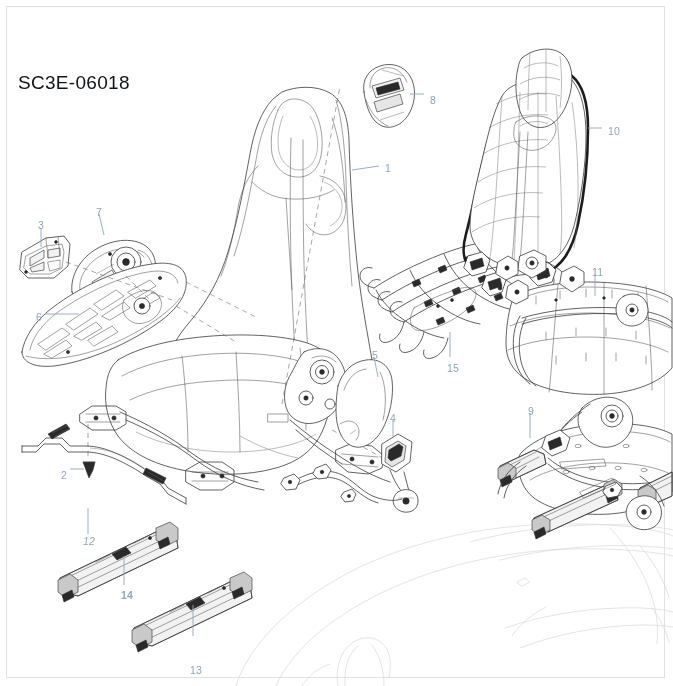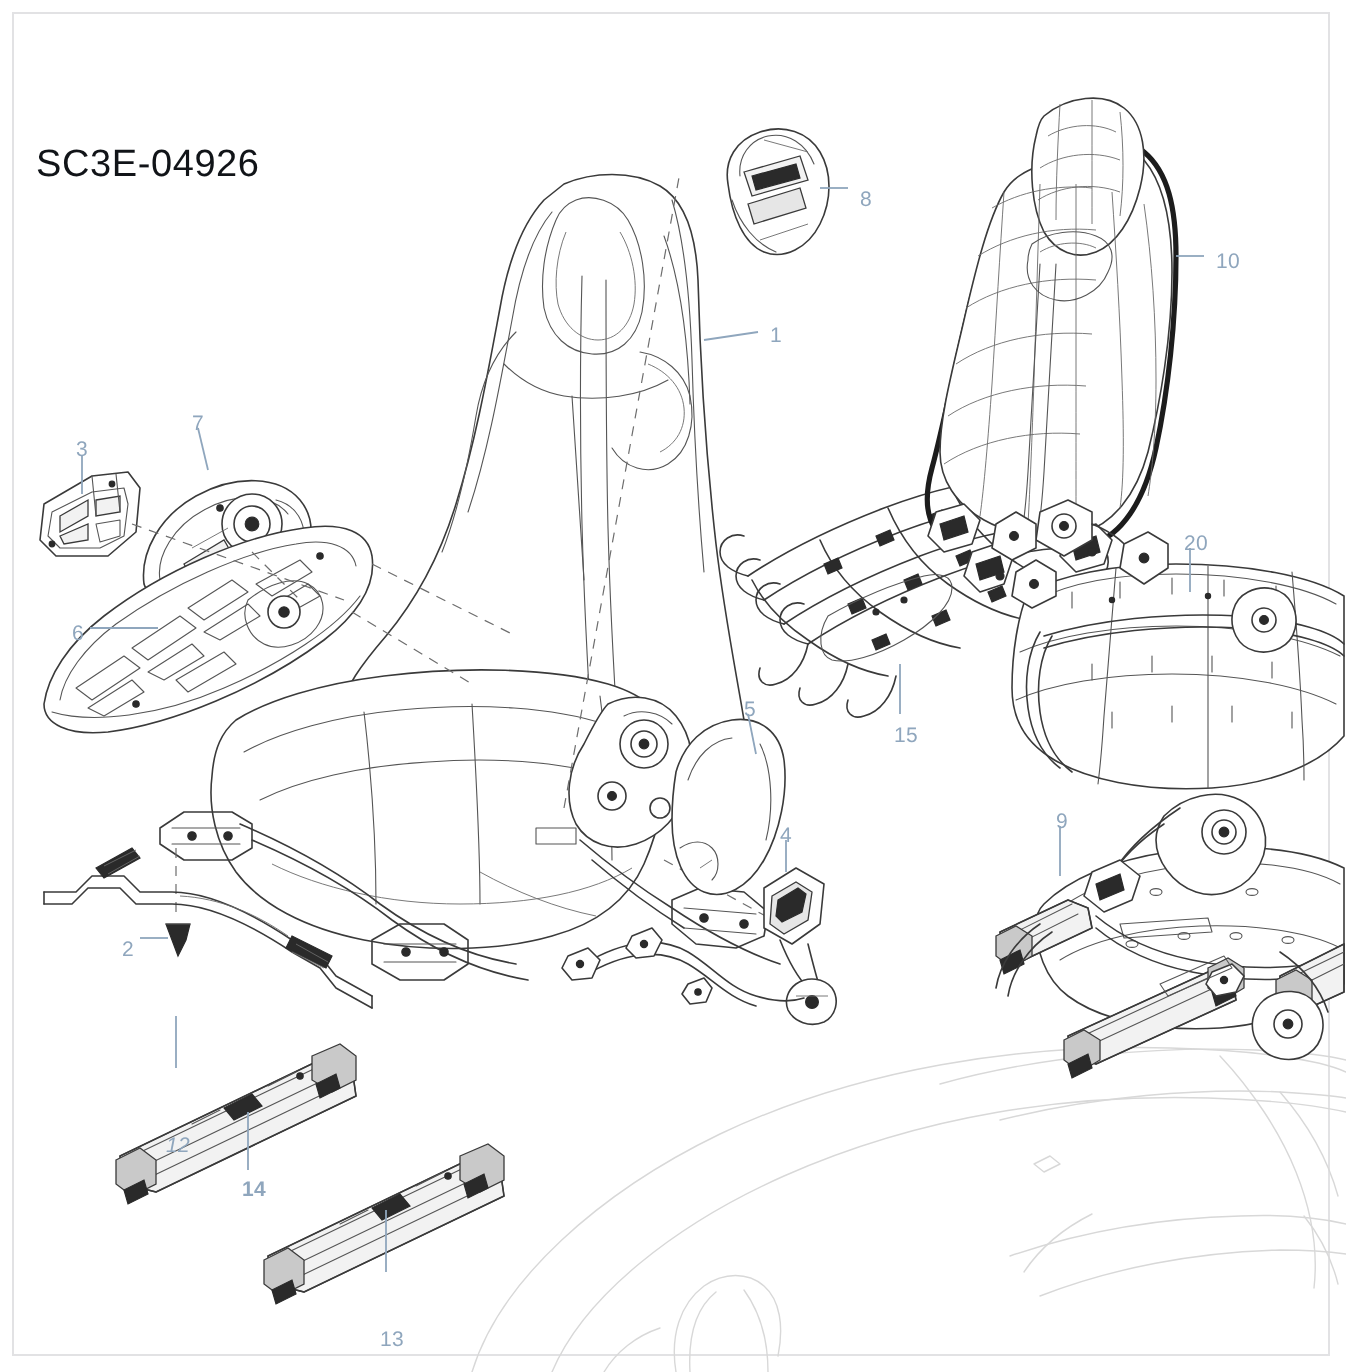--- a/index.html
+++ b/index.html
@@ -46,21 +46,21 @@
     white-space:nowrap;
   }
 </style>
 </head>
 <body>
 
 <div id="page">
 
   <div id="frame-border"></div>
 
-  <div id="diagram-title">SC3E-04926</div>
+  <div id="diagram-title">SC3E-06018</div>
 
   <svg id="art" viewBox="0 0 673 686">
     <defs>
       <style>
         .ln   { fill:none; stroke:#3a3a3a; stroke-width:0.8; stroke-linejoin:round; stroke-linecap:round; }
         .lnf  { fill:#ffffff; stroke:#3a3a3a; stroke-width:0.8; stroke-linejoin:round; stroke-linecap:round; }
         .thin { fill:none; stroke:#555; stroke-width:0.55; stroke-linejoin:round; stroke-linecap:round; }
         .hair { fill:none; stroke:#6a6a6a; stroke-width:0.45; }
         .ghost{ fill:none; stroke:#d8d8d8; stroke-width:0.7; stroke-linejoin:round; stroke-linecap:round; }
         .dk   { fill:#2a2a2a; stroke:#2a2a2a; stroke-width:0.6; }
@@ -582,20 +582,20 @@
       <div class="callout-num" style="left: 385px; top: 163px; color: rgb(143, 166, 189);">1</div>
       <div class="callout-num" style="left: 61px; top: 470px; color: rgb(143, 166, 189);">2</div>
       <div class="callout-num" style="left: 38px; top: 220px; color: rgb(143, 166, 189);">3</div>
       <div class="callout-num" style="left: 390px; top: 413px; color: rgb(143, 166, 189);">4</div>
       <div class="callout-num" style="left: 372px; top: 350px; color: rgb(143, 166, 189);">5</div>
       <div class="callout-num" style="left: 36px; top: 312px; color: rgb(143, 166, 189);">6</div>
       <div class="callout-num" style="left: 96px; top: 207px; color: rgb(143, 166, 189);">7</div>
       <div class="callout-num" style="left: 430px; top: 95px; color: rgb(143, 166, 189);">8</div>
       <div class="callout-num" style="left: 528px; top: 406px; color: rgb(143, 166, 189);">9</div>
       <div class="callout-num" style="left: 608px; top: 126px; color: rgb(143, 166, 189);">10</div>
-      <div class="callout-num" style="left: 592px; top: 267px; color: rgb(143, 166, 189);">20</div>
-      <div class="callout-num" style="left: 83px; top: 568px; color: rgb(143, 166, 189); font-style: italic;">12</div>
+      <div class="callout-num" style="left: 592px; top: 267px; color: rgb(143, 166, 189);">11</div>
+      <div class="callout-num" style="left: 83px; top: 536px; color: rgb(143, 166, 189); font-style: italic;">12</div>
       <div class="callout-num" style="left: 190px; top: 641px; color: rgb(143, 166, 189); margin-top: 24px;">13</div>
       <div class="callout-num" style="left: 121px; top: 590px; color: rgb(143, 166, 189); font-weight: bold;">14</div>
       <div class="callout-num" style="left: 447px; top: 363px; color: rgb(143, 166, 189);">15</div>
     </div>
 
 </div>
 
 </body></html>

